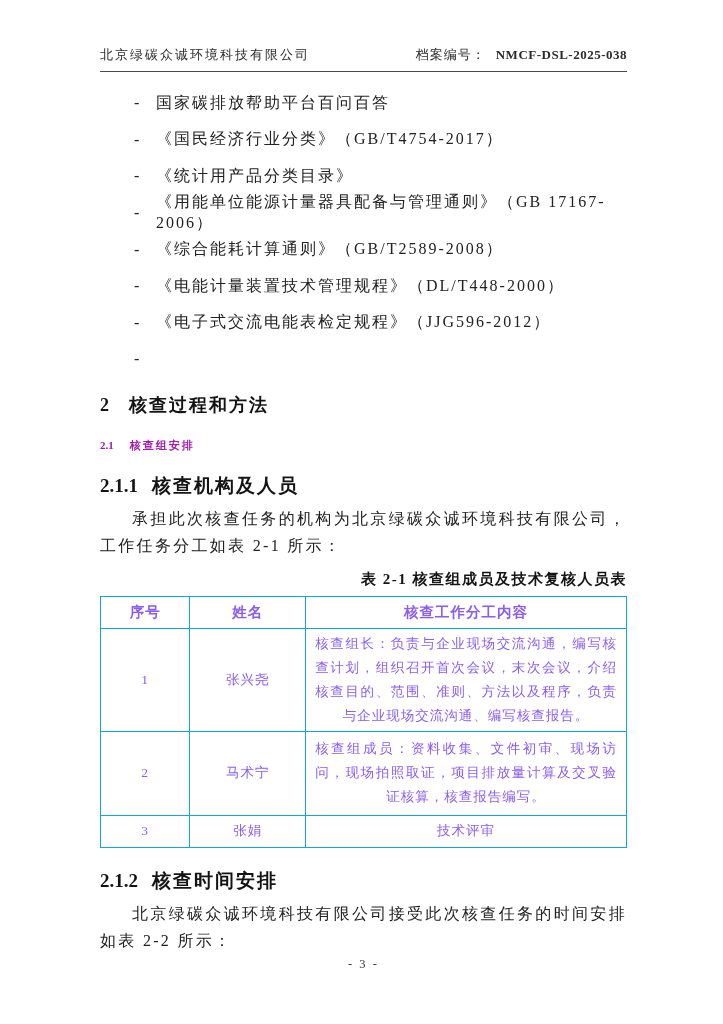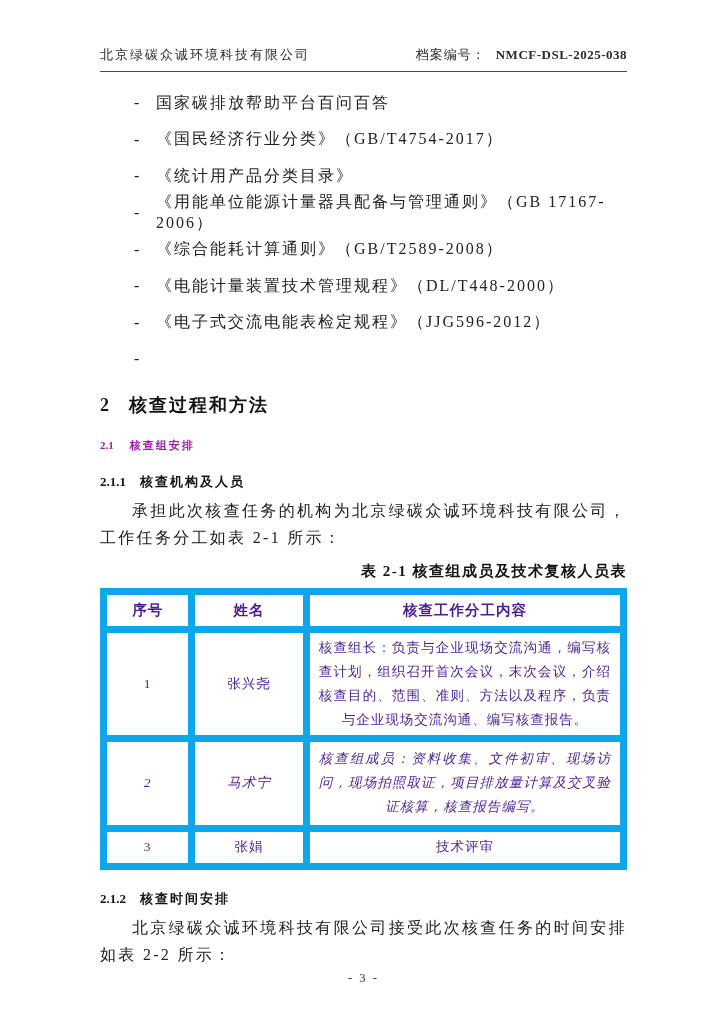--- a/index.html
+++ b/index.html
@@ -34,21 +34,21 @@
     padding-left: 34px;
     font-size: 16px; letter-spacing: 2px;
     color: #222;
   }
   ul.refs li .dash { width: 22px; flex: 0 0 22px; letter-spacing: 0; }
   
   .h2 { margin-top: 15px; font-size: 18px; font-weight: bold; color: #141414; letter-spacing: 2px; }
   .h2 .num { letter-spacing: 0; margin-right: 20px; }
   .h21 { margin-top: 21px; font-size: 11px; font-weight: bold; letter-spacing: 2px; color: #a21caf; }
   .h21 .num { letter-spacing: 0; margin-right: 16px; }
-  .h3 { margin-top: 20px; font-size: 13px; font-weight: bold; letter-spacing: 2px; color: #141414; }
+  .h3 { margin-top: 20px; font-size: 19px; font-weight: bold; letter-spacing: 2px; color: #141414; }
   .h3 .num { letter-spacing: 0; margin-right: 14px; }
   
   .para {
     margin-top: 6px;
     font-size: 16px; line-height: 27px; letter-spacing: 2.3px;
     text-align: justify;
     text-indent: 32px;
     color: #222;
   }
   
@@ -58,39 +58,39 @@
     font-size: 15px; letter-spacing: 1.5px;
     color: #141414;
   }
   table.team {
     margin-top: 7px;
     width: 100%;
     border-collapse: collapse;
     table-layout: fixed;
   }
   table.team th, table.team td {
-    border: 7px solid #0ea5e9;
+    border: 1px solid #0ea5e9;
     font-size: 13.5px; letter-spacing: 1px;
-    color: #4c1d95;
+    color: #8b5cf6;
     vertical-align: middle;
   }
   table.team col.c-no { width: 17%; }
   table.team col.c-name { width: 22%; }
   table.team col.c-duty { width: 61%; }
   table.team th {
     height: 29px; font-weight: bold; text-align: center; font-size: 14.5px;
   }
   td.c { text-align: center; font-size: 14.5px; }
   td.duty {
     text-align: justify; text-align-last: center;
     line-height: 24px;
     padding: 3px 9px;
   }
   tr.r1 td { height: 95px; }
-  tr.r2 td { height: 77px; font-style: italic; }
+  tr.r2 td { height: 77px; }
   tr.r3 td { height: 25px; }
   tr.r3 td.duty { text-align: center; }
   
   .footer {
     margin-top: 3px;
     text-align: center;
     font-size: 12.5px; color: #333; letter-spacing: 2px;
   }
 </style>
 </head>

